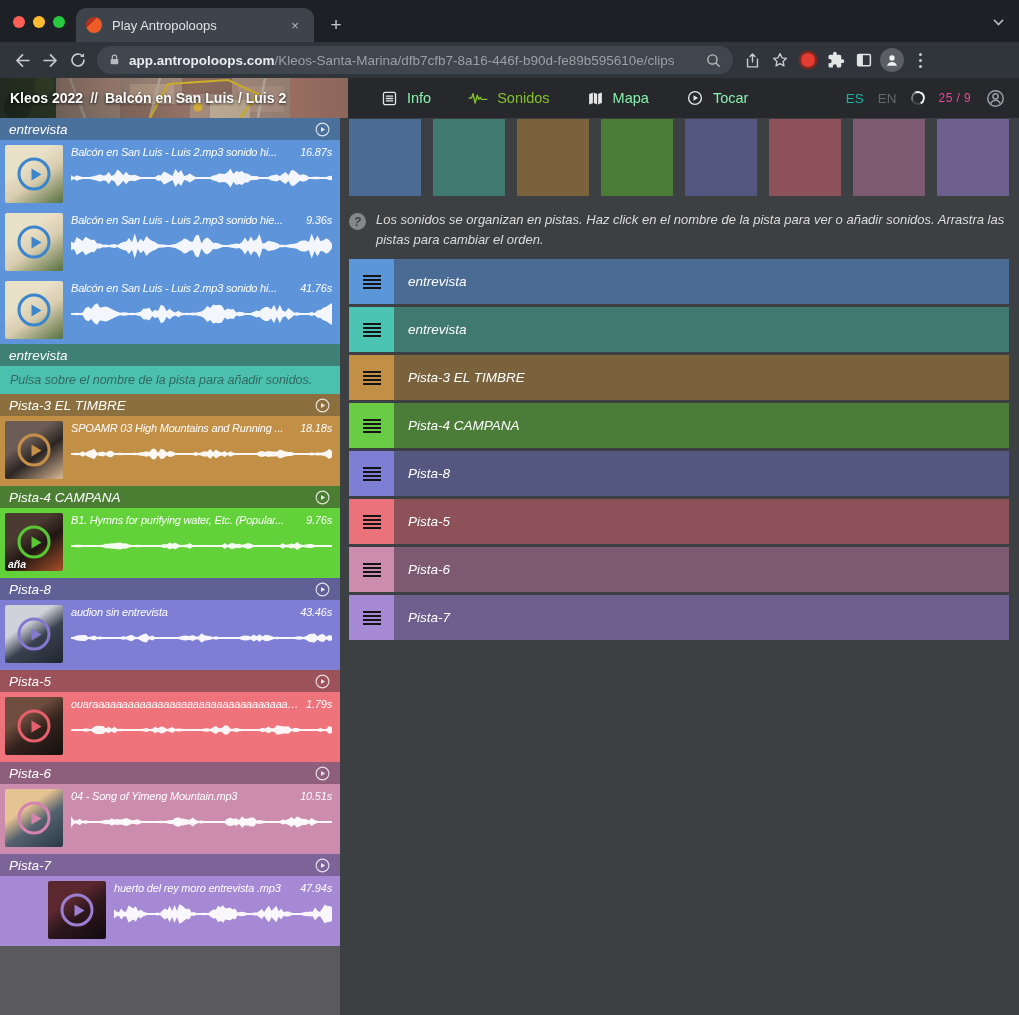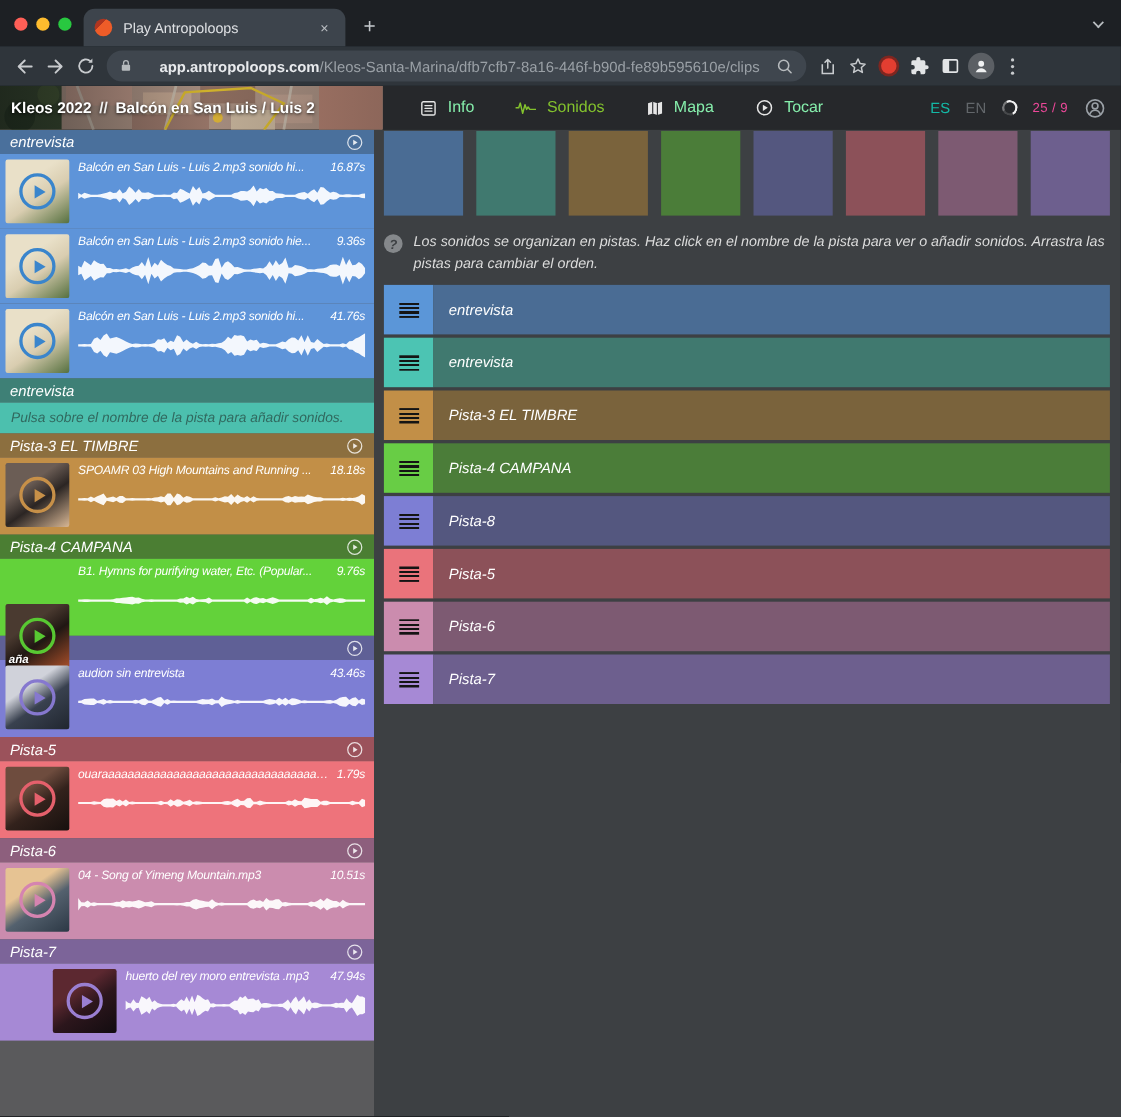--- a/index.html
+++ b/index.html
@@ -22,21 +22,21 @@
   .tab-close{flex:none;width:18px;text-align:center;color:#b9bdc1;font-size:13px;cursor:default;}
   .newtab{width:28px;height:28px;margin:0 0 3px 8px;display:flex;align-items:center;justify-content:center;
        color:#c3c7cb;font-size:19px;border-radius:50%;}
   .strip-chevron{position:absolute;right:16px;top:16px;width:9px;height:9px;
        border-right:2px solid #b9bdc1;border-bottom:2px solid #b9bdc1;transform:rotate(45deg) scale(.8);}
   .toolbar{height:36px;background:#2f353b;display:flex;align-items:center;padding:0 8px;}
   .tbtn{width:28px;height:28px;display:flex;align-items:center;justify-content:center;flex:none;border-radius:50%;}
   .tbtn svg{display:block;}
   .urlbar{flex:1;max-width:636px;height:28px;background:#3f464e;border-radius:14px;margin:0 5px;
        display:flex;align-items:center;padding:0 11px;min-width:0;}
-  .url-text{font-size:13.5px;margin-left:24px;white-space:nowrap;overflow:hidden;}
+  .url-text{font-size:13.5px;margin-left:8px;white-space:nowrap;overflow:hidden;}
   .url-domain{color:#e8eaed;font-weight:bold;}
   .url-path{color:#9aa0a6;}
   .url-spacer{flex:1;}
   .rec-dot{width:14px;height:14px;border-radius:50%;background:#e33e31;box-shadow:0 0 0 2.5px #7e2620;}
   .avatar-btn{width:24px;height:24px;border-radius:50%;background:#5b5f64;display:flex;align-items:center;justify-content:center;}
   .menu-dots{width:3px;height:3px;border-radius:50%;background:#c8cbce;box-shadow:0 6px 0 #c8cbce,0 -6px 0 #c8cbce;}
   
   .app-header{height:40px;background:#26282b;display:flex;align-items:center;}
   .map-strip{width:348px;height:40px;flex:none;position:relative;overflow:hidden;}
   .map-strip::after{content:"";position:absolute;inset:0;
@@ -330,21 +330,21 @@
         <div class="section-header" style="background: rgb(75, 126, 51);">
           <span>Pista-4 CAMPANA</span>
           <span class="hplay">
             <svg width="17" height="17" viewBox="0 0 24 24">
               <circle cx="12" cy="12" r="9" fill="none" stroke="rgba(255,255,255,.8)" stroke-width="1.6"></circle>
               <path d="M10 8.4l5.6 3.6-5.6 3.6z" fill="rgba(255,255,255,.85)"></path>
             </svg>
           </span>
         </div>
         <div class="clip h70" style="background: rgb(99, 210, 58);">
-          <div class="thumb" style="background: linear-gradient(145deg, rgb(74, 58, 48) 0%, rgb(74, 58, 48) 34%, rgb(32, 23, 19) 58%, rgb(168, 79, 42) 100%); margin-top: 36px;">
+          <div class="thumb" style="background: linear-gradient(145deg, rgb(74, 58, 48) 0%, rgb(74, 58, 48) 34%, rgb(32, 23, 19) 58%, rgb(168, 79, 42) 100%);">
             <span class="ring" style="border-color: rgb(88, 200, 50);">
               <span class="tri" style="border-left-color: rgb(88, 200, 50);"></span>
             </span>
             <span class="thumb-cap">aña</span>
           </div>
           <div class="clip-main">
             <div class="clip-top">
               <span class="clip-title">B1. Hymns for purifying water, Etc. (Popular...</span>
               <span class="clip-dur">9.76s</span>
             </div>

